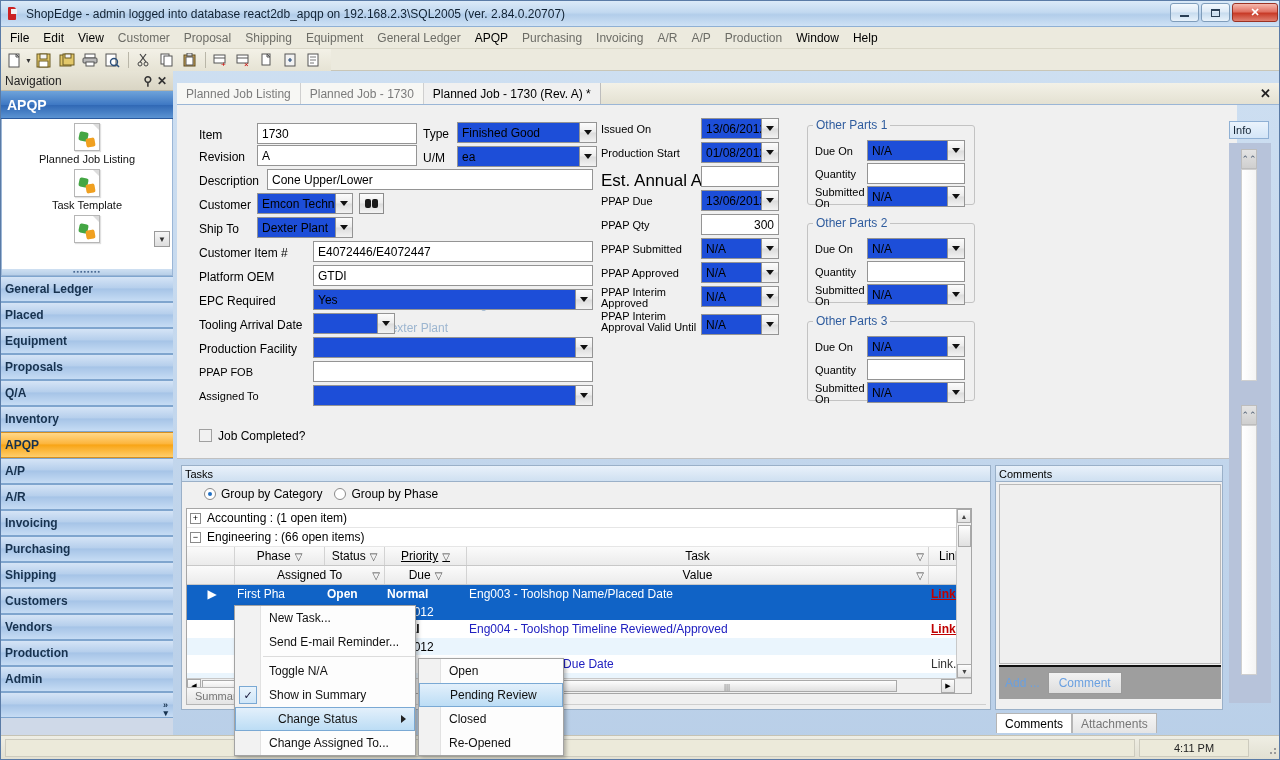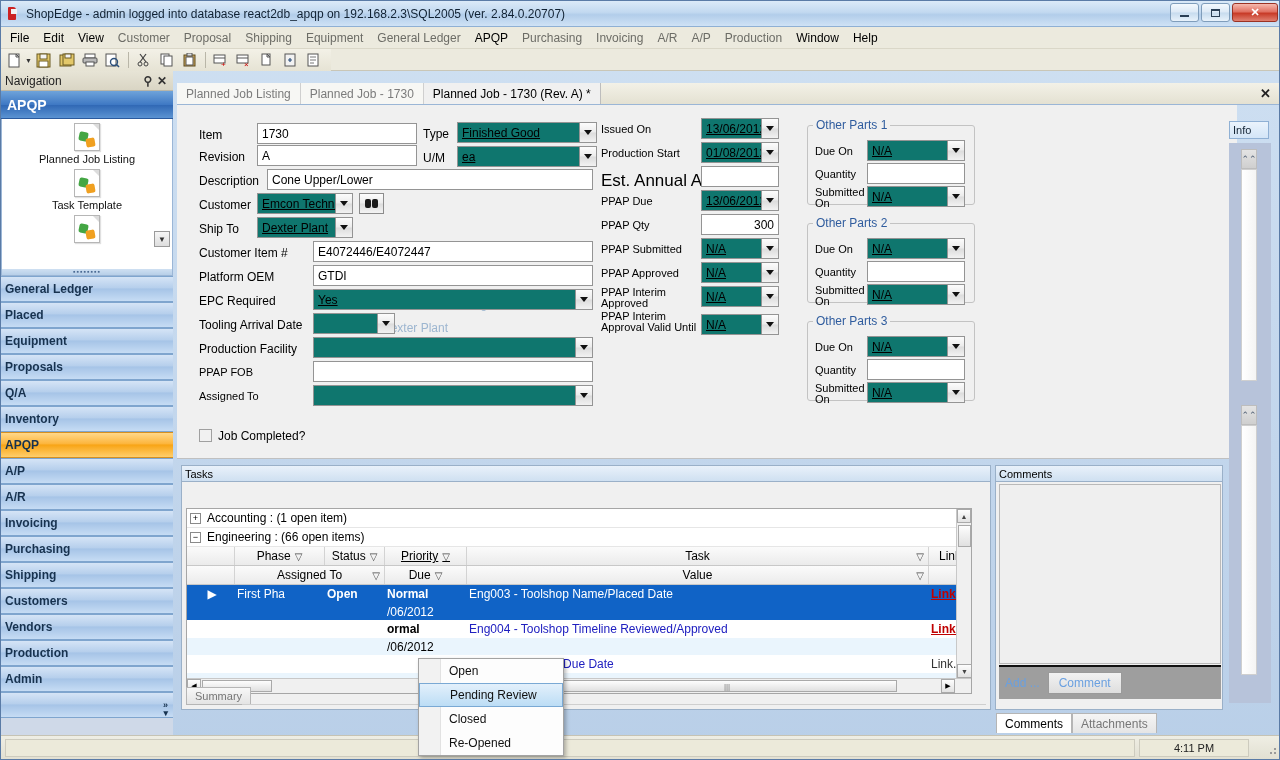--- a/index.html
+++ b/index.html
@@ -167,21 +167,21 @@
   }
 
   
   .lbl { position:absolute; font-size:12px; color:#000; }
   .fld {
     position:absolute; height:21px; background:#fff; border:1px solid #949494;
     font-size:12px; color:#000; padding:2px 4px; display:flex; align-items:center;
     overflow:hidden; white-space:nowrap;
   }
   .fld.num { justify-content:flex-end; }
-  .combo { position:absolute; height:21px; border:1px solid #949494; background:#0f766e; display:flex;text-decoration:underline; }
+  .combo { position:absolute; height:21px; border:1px solid #949494; background:#1d4ed8; display:flex; }
   .combo .txt { flex:1; font-size:12px; padding:2px 4px; display:flex; align-items:center; overflow:hidden; white-space:nowrap; color:#000;}
   .combo .arr {
     width:17px; border-left:1px solid #949494;
     background:linear-gradient(180deg,#fcfcfc 0%,#ececec 48%,#dcdcdc 52%,#f2f2f2 100%);
     display:flex; align-items:center; justify-content:center;
   }
   .combo .arr i { display:block; width:0;height:0;border-left:4px solid transparent;border-right:4px solid transparent;border-top:5px solid #111; }
   .binoc {
     position:absolute; width:25px; height:21px;
     background:linear-gradient(180deg,#fdfdfd 0%,#ececec 48%,#dcdcdc 52%,#f4f4f4 100%);
@@ -762,20 +762,30 @@
     <div class="combo" style="left:690px; top:277px; width:98px;">
       <div class="txt">N/A</div>
       <div class="arr">
           <i></i>
         </div>
     </div>
   </div>
 
   <div class="tasks-pane">
     <div class="pane-caption">Tasks</div>
+    <div class="radios">
+      <div class="radio on">
+        <span class="dot"></span>
+        <span>Group by Category</span>
+      </div>
+      <div class="radio">
+        <span class="dot"></span>
+        <span>Group by Phase</span>
+      </div>
+    </div>
 
     <div class="grid-wrap">
       <div class="grp-row">
         <span class="pm">+</span>
         <span>Accounting : (1 open item)</span>
       </div>
       <div class="grp-row">
         <span class="pm">−</span>
         <span>Engineering : (66 open items)</span>
       </div>
@@ -906,20 +916,36 @@
   <div class="info-dock">
     <div class="info-tab">Info</div>
     <div class="dock-rail">
       <div class="dock-cap" style="top:6px;">⌃⌃</div>
       <div class="dock-strip" style="top:26px; height:212px;"></div>
       <div class="dock-cap" style="top:262px;">⌃⌃</div>
       <div class="dock-strip" style="top:282px; height:250px;"></div>
     </div>
   </div>
 
+  <div class="ctxmenu" style="left:233px; top:604px; width:182px;">
+    <div class="gutter"></div>
+    <div class="ctxitem">New Task...</div>
+    <div class="ctxitem">Send E-mail Reminder...</div>
+    <div class="ctxsep"></div>
+    <div class="ctxitem">Toggle N/A</div>
+    <div class="ctxitem">
+      <span class="ctx-check">✓</span>
+      <span>Show in Summary</span>
+    </div>
+    <div class="ctxitem hl">
+      <span style="padding-left:8px;">Change Status</span>
+      <span class="ctx-arrow"></span>
+    </div>
+    <div class="ctxitem">Change Assigned To...</div>
+  </div>
 
   <div class="ctxmenu" style="left:417px; top:657px; width:146px;">
     <div class="gutter" style="width:22px;"></div>
     <div class="ctxitem" style="padding-left:30px;">Open</div>
     <div class="ctxitem hl" style="padding-left:30px;">Pending Review</div>
     <div class="ctxitem" style="padding-left:30px;">Closed</div>
     <div class="ctxitem" style="padding-left:30px;">Re-Opened</div>
   </div>
 
   <div class="created-line">Created On N/A, Created By N/A</div>

